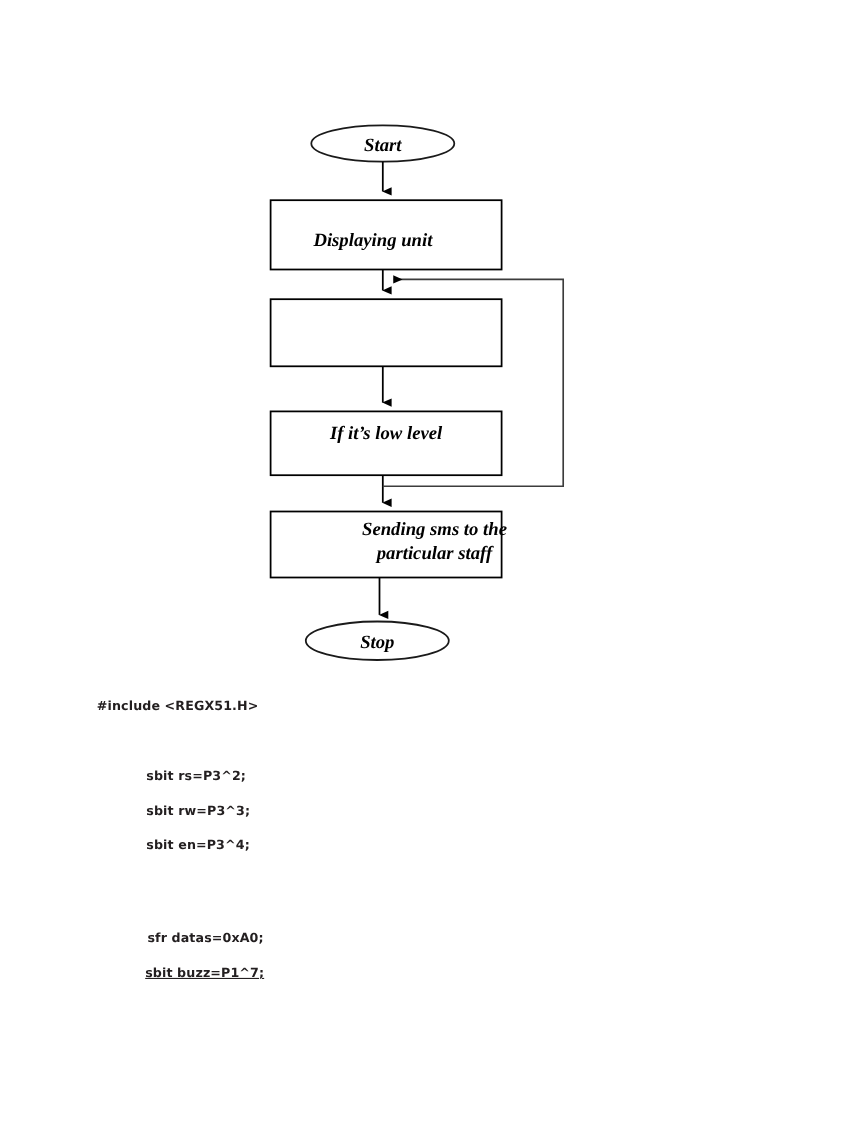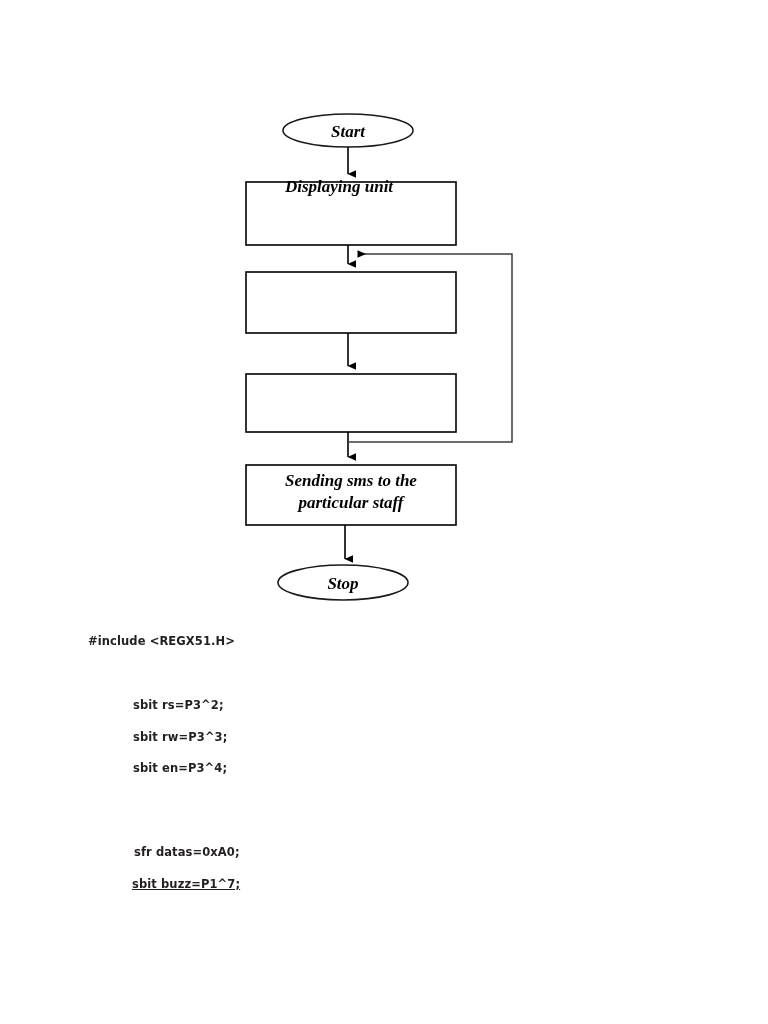--- a/index.html
+++ b/index.html
@@ -42,24 +42,24 @@
     font-size: 17px;
     text-align: center;
   }
   .process-label {
     font-size: 17px;
   }
   .align-center { text-align: center; font-style: italic; }
   .align-left   { text-align: left; }
 
   #label-start   { left: 283px; top: 121px; width: 130px; }
-  #label-display { left: 246px; top: 176px; width: 186px; text-align: center; }
+  #label-display { left: 246px; top: 208px; width: 186px; text-align: center; }
   #label-scan    { left: 252px; top: 277px; width: 196px; }
   #label-if      { left: 246px; top: 383px; width: 210px; }
-  #label-sms     { left: 246px; top: 470px; width: 210px; }
+  #label-sms     { left: 246px; top: 470px; width: 210px; padding-left: 44px; }
   #label-stop    { left: 278px; top: 573px; width: 130px; }
 
   
   #code-block {
     position: absolute;
     left: 0;
     top: 620px;
     width: 692px;
     height: 300px;
   }
@@ -116,20 +116,21 @@
     <line x1="345" y1="525" x2="345" y2="559" stroke="#000000" stroke-width="1.6" marker-end="url(#arrow-down)"></line>
 
     <ellipse cx="343" cy="582.5" rx="65" ry="17.5" fill="#ffffff" stroke="#1a1a1a" stroke-width="1.6"></ellipse>
   </svg>
 
   <div class="node-label terminator-label align-center" id="label-start">Start</div>
 
   <div class="node-label process-label align-center" id="label-display">Displaying unit</div>
 
 
+  <div class="node-label process-label align-center" id="label-if">If it’s low level</div>
 
   <div class="node-label process-label align-center" id="label-sms">Sending sms to the
 particular staff</div>
 
   <div class="node-label terminator-label align-center" id="label-stop">Stop</div>
 </div>
 
 <div id="code-block">
   <div class="code-line" id="code-include">#include &lt;REGX51.H&gt;</div>
   <div class="code-line" id="code-rs">sbit rs=P3^2;</div>

